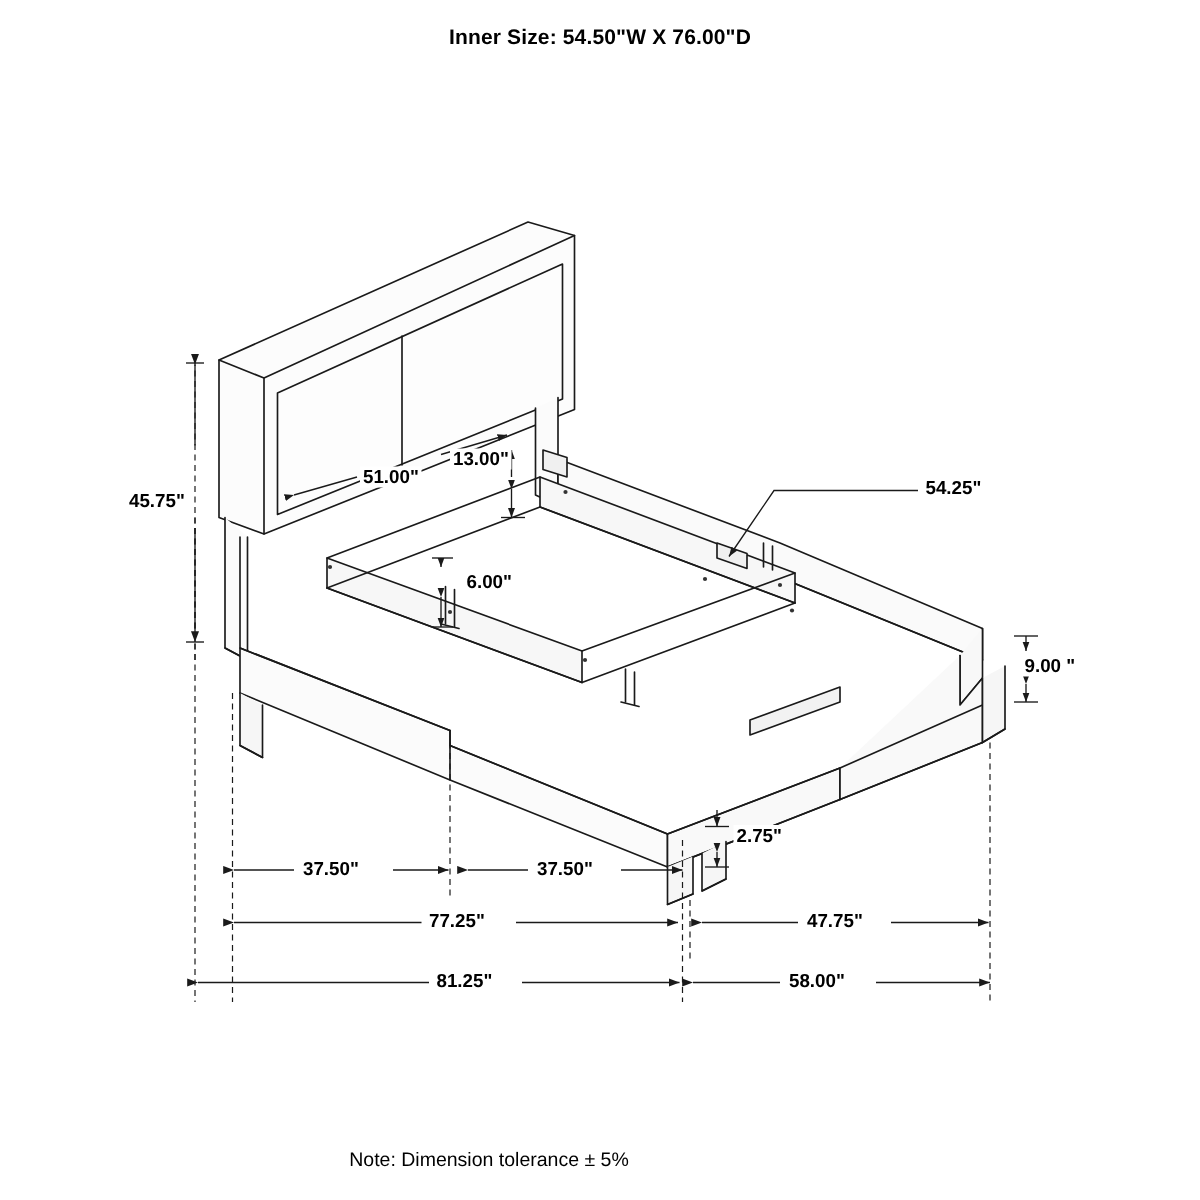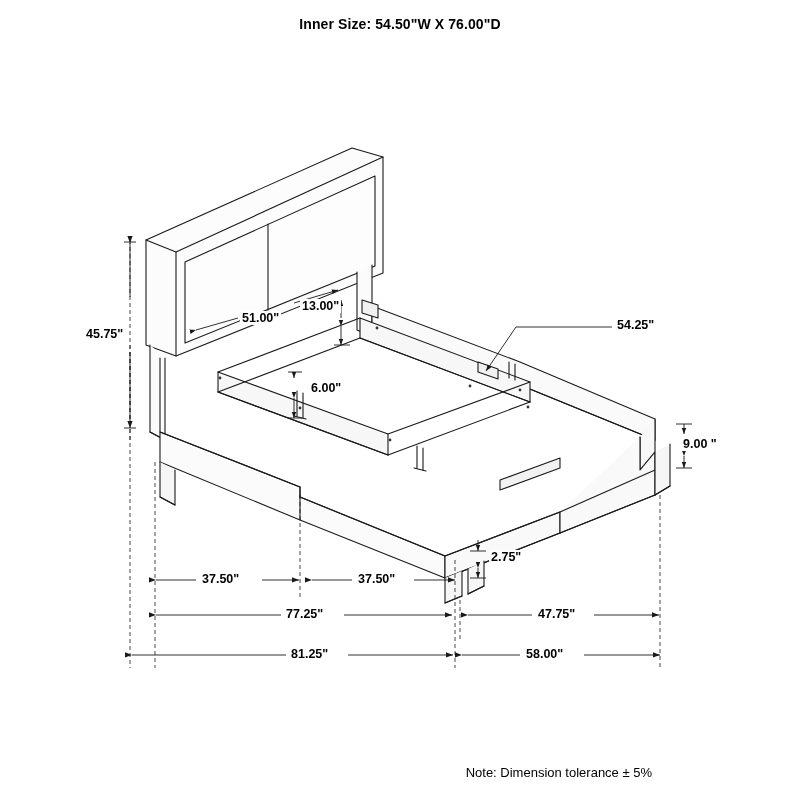--- a/index.html
+++ b/index.html
@@ -28,21 +28,21 @@
     text-align: center;
     font-size: 14px;
     font-weight: bold;
     letter-spacing: 0.1px;
   }
   .note {
     position: absolute;
     top: 765px;
     left: 0;
     width: 652px;
-    text-align: right;
+    text-align: center;
     font-size: 13px;
     font-weight: normal;
   }
   svg.diagram {
     position: absolute;
     top: 0;
     left: 0;
     width: 800px;
     height: 800px;
   }

